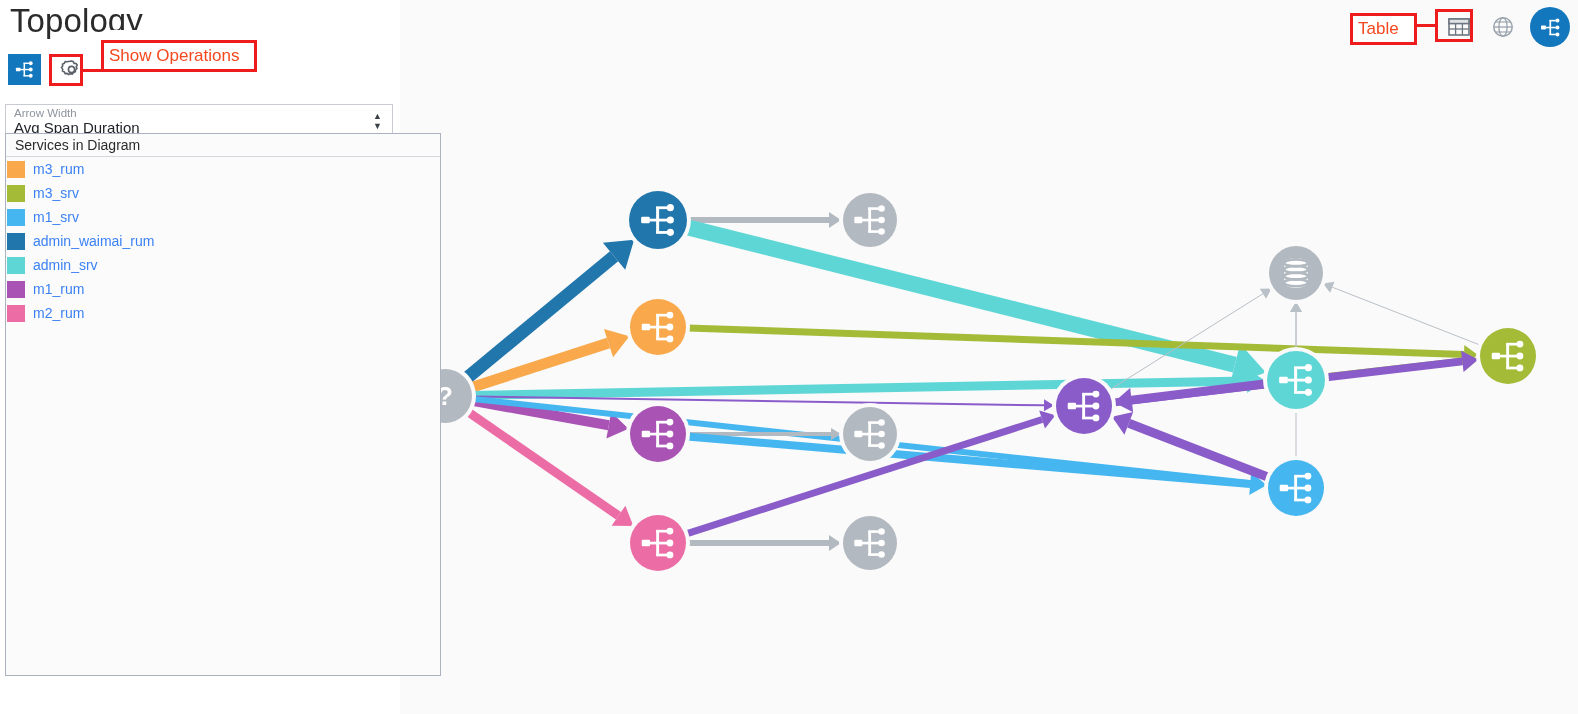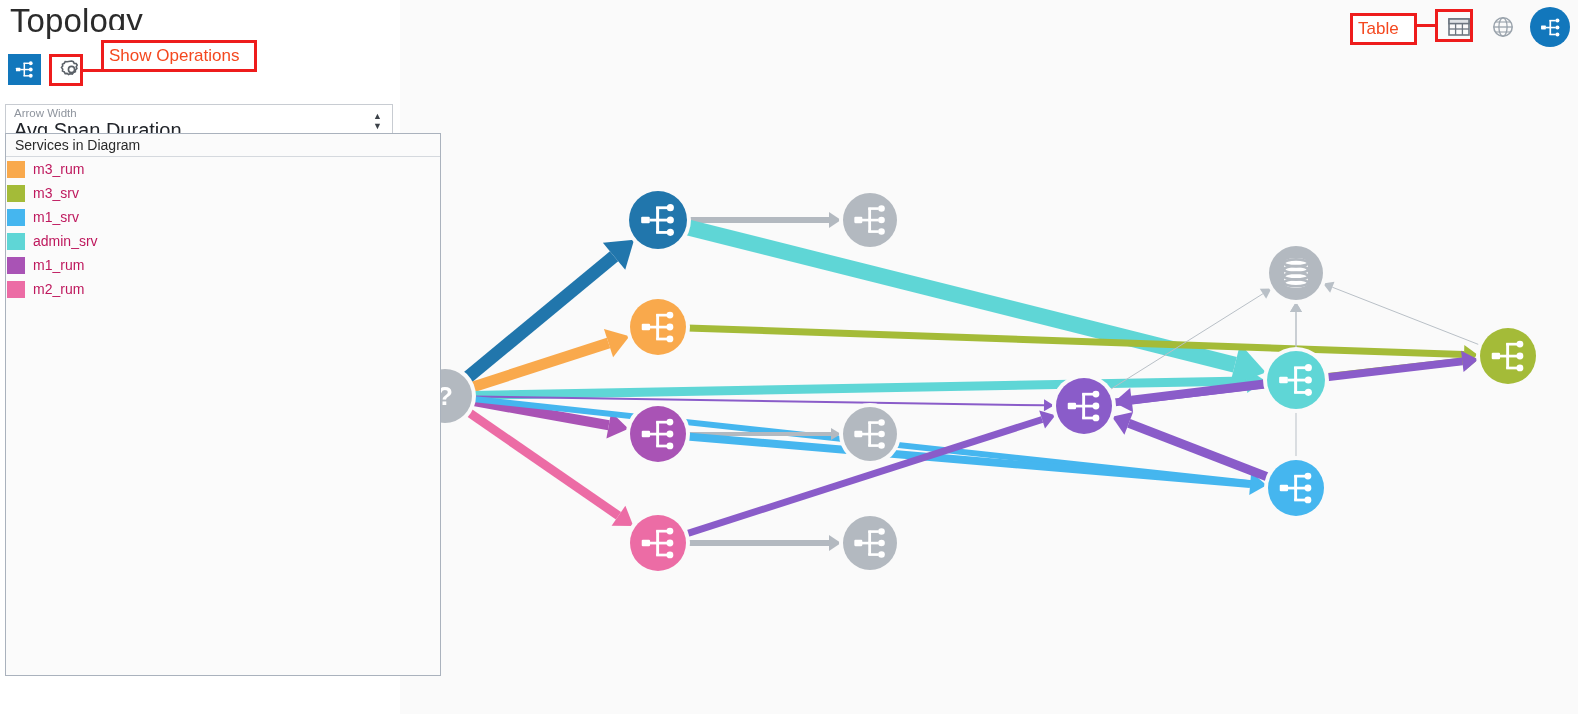--- a/index.html
+++ b/index.html
@@ -57,21 +57,21 @@
     border: 1px solid #c8ccd2; background: #ffffff;
     box-sizing: border-box;
     margin-top: 13px;
   }
   #arrow-width-label {
     position: absolute; left: 8px; top: 2px;
     font-size: 11.5px; color: #8f959e;
   }
   #arrow-width-value {
     position: absolute; left: 8px; top: 14px;
-    font-size: 20px; color: #21242a;
+    font-size: 15px; color: #21242a;
   }
   #arrow-width-caret {
     position: absolute; right: 10px; top: 6px;
     font-size: 9px; color: #3b4148; line-height: 10px; text-align: center;
   }
 
   
   #legend-panel {
     position: absolute; left: 5px; top: 133px;
     width: 436px; height: 543px;
@@ -80,21 +80,21 @@
   }
   #legend-header {
     height: 23px; border-bottom: 1px solid #d5d9de;
     display: flex; align-items: center; padding-left: 9px;
     font-size: 14px; color: #2b2b2b; box-sizing: border-box;
   }
   .legend-row {
     display: flex; align-items: center; height: 24px; padding-left: 0px;
   }
   .legend-swatch { width: 18px; height: 17px; margin-left: 1px; margin-right: 8px; }
-  .legend-name { font-size: 14px; color: #be185d; }
+  .legend-name { font-size: 14px; color: #3b82f6; }
 
   
   #top-right { position: absolute; right: 8px; top: 7px; display: flex; align-items: center; gap: 14px; }
   #table-icon-btn { width: 34px; height: 28px; display: flex; align-items: center; justify-content: center; }
   #globe-btn { width: 26px; height: 26px; display: flex; align-items: center; justify-content: center; }
   #topology-fab {
     width: 40px; height: 40px; border-radius: 50%;
     background: #1277bc; display: flex; align-items: center; justify-content: center;
   }
 </style>
@@ -427,20 +427,24 @@
         </div>
         <div class="legend-row">
           <div class="legend-swatch" style="background: rgb(164, 187, 56);"></div>
           <div class="legend-name">m3_srv</div>
         </div>
         <div class="legend-row">
           <div class="legend-swatch" style="background: rgb(69, 182, 239);"></div>
           <div class="legend-name">m1_srv</div>
         </div>
         <div class="legend-row">
+          <div class="legend-swatch" style="background: rgb(33, 118, 172);"></div>
+          <div class="legend-name">admin_waimai_rum</div>
+        </div>
+        <div class="legend-row">
           <div class="legend-swatch" style="background: rgb(95, 214, 214);"></div>
           <div class="legend-name">admin_srv</div>
         </div>
         <div class="legend-row">
           <div class="legend-swatch" style="background: rgb(169, 83, 181);"></div>
           <div class="legend-name">m1_rum</div>
         </div>
         <div class="legend-row">
           <div class="legend-swatch" style="background: rgb(236, 108, 165);"></div>
           <div class="legend-name">m2_rum</div>

